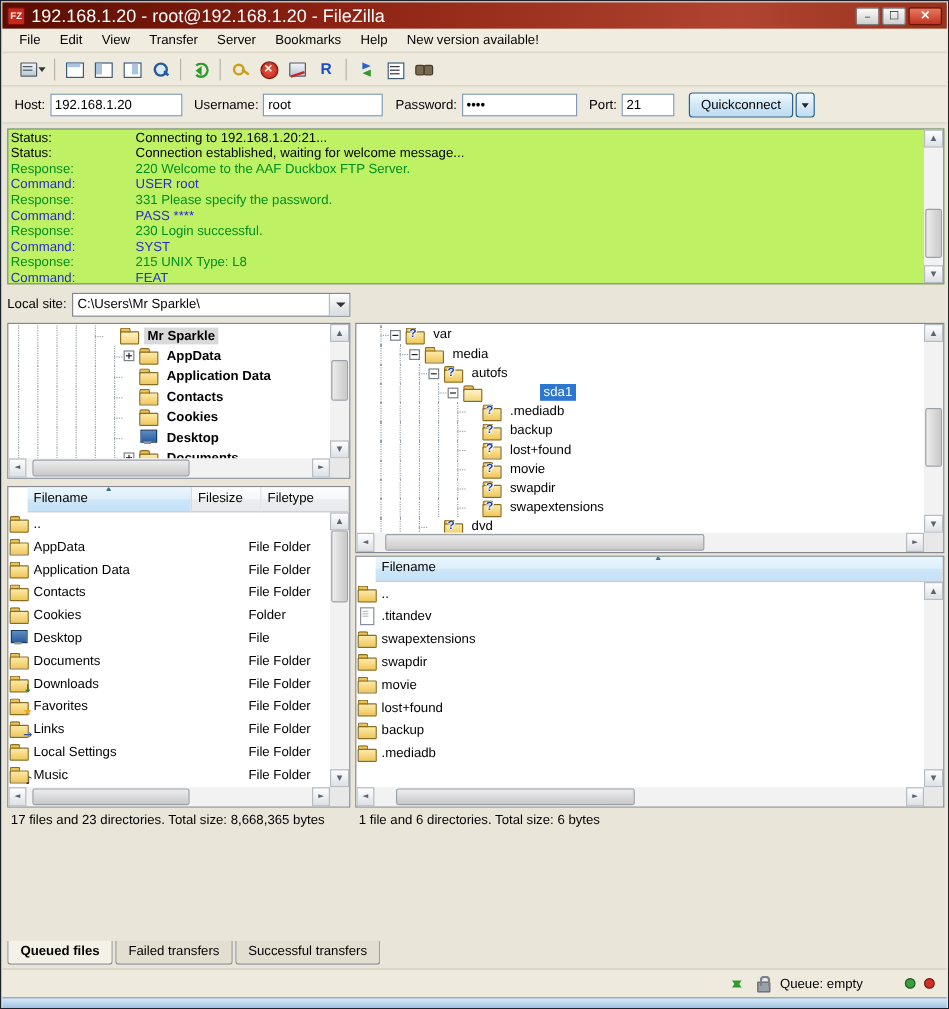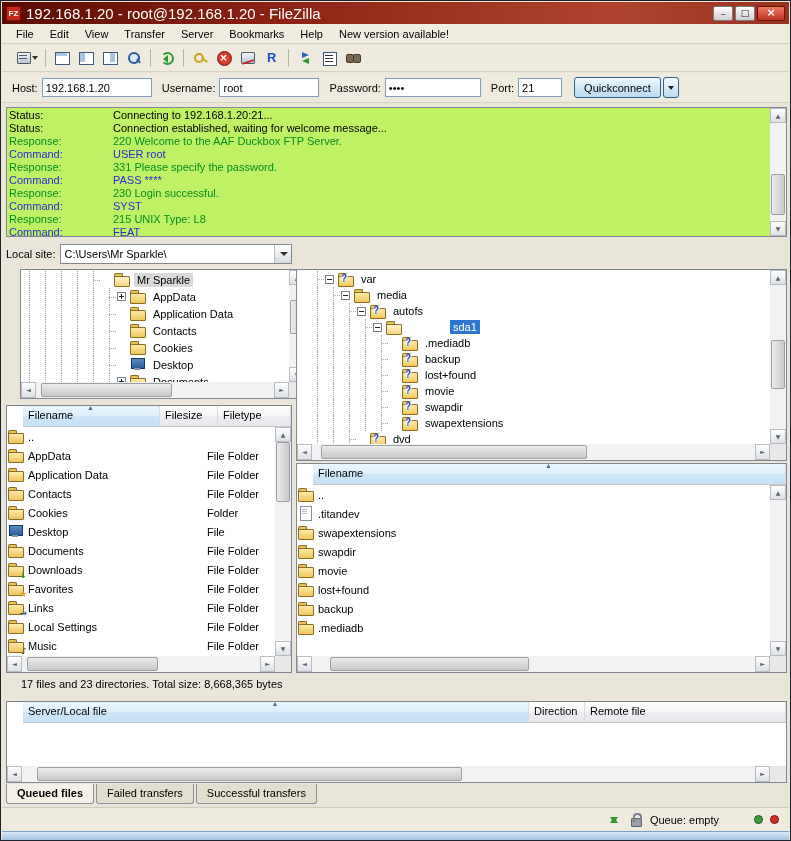--- a/index.html
+++ b/index.html
@@ -91,21 +91,21 @@
   .siterow { position:absolute; top:242px; height:22px; display:flex; align-items:center; }
   .siterow.l { left:5px; width:286px; } .siterow.r { left:295px; width:491px; }
   .sitelabel { flex:none; margin-right:4px; }
   .combo { flex:1; height:20px; border:1px solid #828790; background:#fff; display:flex; align-items:center; position:relative; }
   .combo .cval { flex:1; padding:0 4px; white-space:nowrap; overflow:hidden; }
   .carrow { width:17px; height:18px; flex:none; background:linear-gradient(#fefefe,#d8dce0); border-left:1px solid #b6bcc2; position:relative; }
   .carrow::before { content:""; position:absolute; left:5px; top:7px; border-left:4px solid transparent; border-right:4px solid transparent; border-top:4px solid #333; }
 
   
   .panel { position:absolute; background:#fff; border:1px solid #828790; overflow:hidden; }
-  .ltree { left:19px; top:268px; width:286px; height:130px; }
+  .ltree { left:5px; top:268px; width:286px; height:130px;font-weight:bold; }
   .rtree { left:295px; top:268px; width:491px; height:192px; }
   .treebody { position:absolute; left:0; top:1px; right:16px; bottom:16px; overflow:hidden; }
   .rtree .treebody { padding-left:12px; }
   .trow { display:flex; align-items:center; height:17px; white-space:nowrap; }
   .rtree .trow { height:16px; }
   .g { width:16px; flex:none; position:relative; align-self:stretch; }
   .g::before { content:""; position:absolute; left:8px; top:0; bottom:0; border-left:1px dotted #9aa2ac; }
   .g.h::after { content:""; position:absolute; left:8px; top:50%; width:7px; border-top:1px dotted #9aa2ac; }
   .exp { width:9px; height:9px; flex:none; border:1px solid #7a828c; background:#fff; position:relative; margin-right:3px; }
   .exp::before { content:""; position:absolute; left:1px; top:3px; width:5px; height:1px; background:#222; }
@@ -137,21 +137,21 @@
   .hc.sorted::after { content:"▲"; position:absolute; top:-2px; left:50%; margin-left:-4px; font-size:7px; color:#41708e; }
   .hc.c0 { width:137px; } .hc.c1 { width:58px; } .hc.c2 { flex:1; }
   .hc.full { flex:1; }
   .listbody { position:absolute; left:0; top:21px; right:16px; bottom:16px; overflow:hidden; }
   .lrow { display:flex; align-items:center; height:19px; white-space:nowrap; }
   .fname { width:116px; overflow:hidden; } .rlist .fname { flex:1; }
   .fsize { width:58px; text-align:right; padding-right:6px; }
   .ftype { flex:1; padding-left:5px; overflow:hidden; }
 
   .statusline { position:absolute; top:677px; height:14px; white-space:nowrap; }
-  .statusline.l { left:20px; } .statusline.r { left:298px; }
+  .statusline.l { left:8px; } .statusline.r { left:298px; }
 
   
   .queue { left:5px; top:700px; width:781px; height:82px; }
   .qhc.c0 { width:506px; } .qhc.c1 { width:56px; } .qhc.c2 { flex:1; }
   .tabsrow { position:absolute; left:5px; top:783px; height:22px; display:flex; align-items:flex-start; }
   .qtab { border:1px solid #8a8f98; border-top:none; background:#e3dfd0; padding:3px 10px 4px; margin-right:2px; border-radius:0 0 3px 3px; }
   .qtab.active { background:#f4f1e6; font-weight:bold; }
 
   
   .statusbar { position:absolute; left:1px; top:806px; right:1px; height:24px; background:#eeebde; border-top:1px solid #cfcaba; display:flex; align-items:center; justify-content:flex-end; padding-right:10px; }
@@ -679,34 +679,22 @@
       </div>
     <div class="hsb" style="left:0;right:16px;bottom:0;">
         <span class="sba lf"></span>
         <span class="sba rt"></span>
         <span class="sbt" style="left: calc(4% + 13.8px); width: calc(45% - 13.5px);"></span>
       </div>
     <div class="sbc"></div>
   </div>
 
   <div class="statusline l">17 files and 23 directories. Total size: 8,668,365 bytes</div>
-
-  <div class="panel queue">
-    <div class="lhead">
-        <span class="hc qhc c0 sorted">Server/Local file</span>
-        <span class="hc qhc c1">Direction</span>
-        <span class="hc qhc c2">Remote file</span>
-      </div>
-    <div class="hsb" style="left:0;right:16px;bottom:0;">
-        <span class="sba lf"></span>
-        <span class="sba rt"></span>
-        <span class="sbt" style="left: calc(2% + 14.4px); width: calc(58% - 17.4px);"></span>
-      </div>
-    <div class="sbc"></div>
-  </div>
+  <div class="statusline r">1 file and 6 directories. Total size: 6 bytes</div>
+
 
   <div class="tabsrow">
       <span class="qtab active">Queued files</span>
       <span class="qtab">Failed transfers</span>
       <span class="qtab">Successful transfers</span>
     </div>
 
   <div class="statusbar">
     <span class="sb-ic ic-speed"></span>
     <span class="sb-ic ic-lock"></span>

